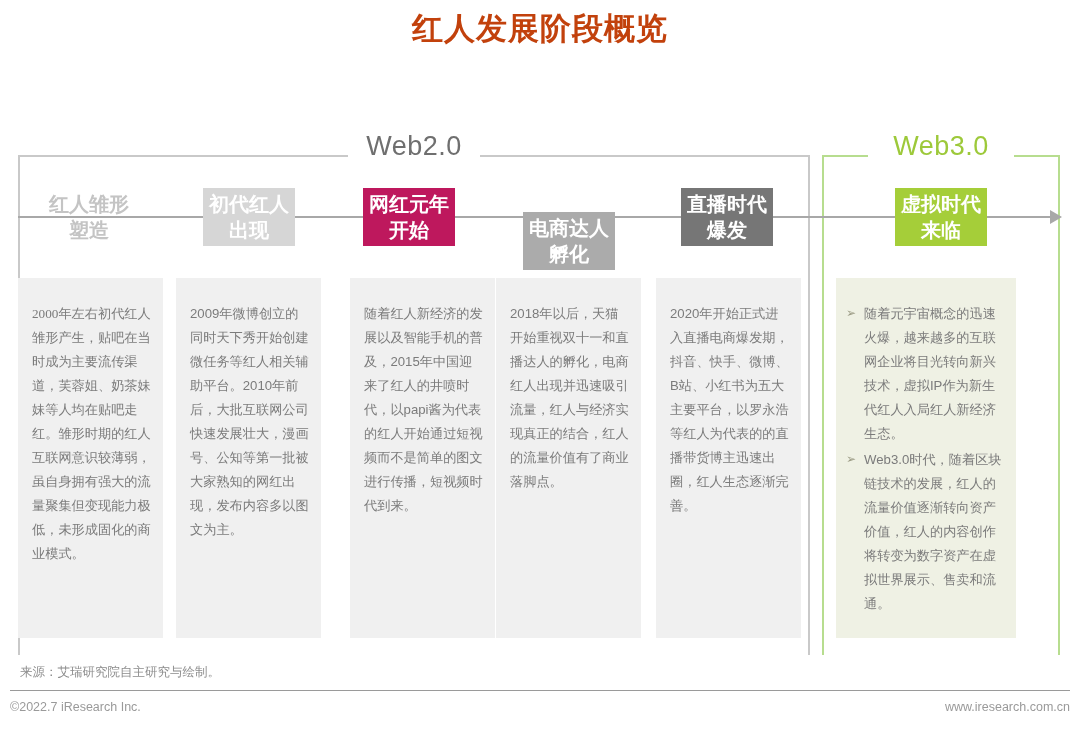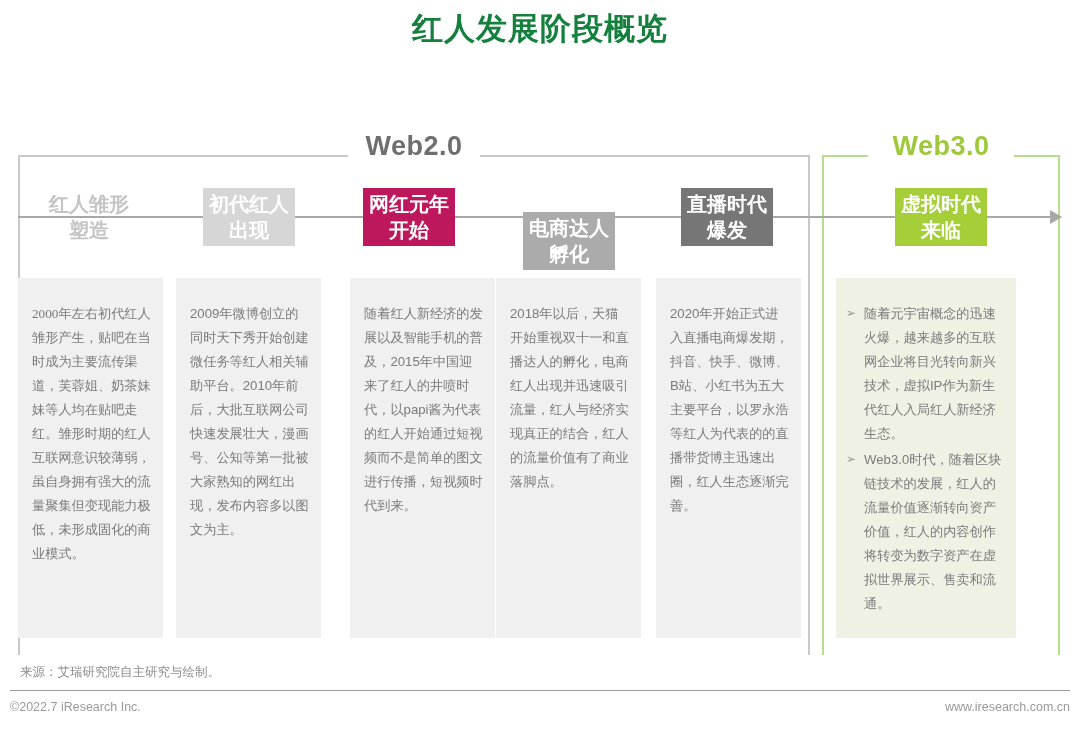--- a/index.html
+++ b/index.html
@@ -17,21 +17,21 @@
 
   
   .page-title {
     position: absolute;
     top: 8px;
     left: 0;
     width: 1080px;
     text-align: center;
     font-size: 31px;
     font-weight: bold;
-    color: #15803d;
+    color: #c2410c;
     letter-spacing: 1px;
   }
 
   
   .chart {
     position: absolute;
     left: 0;
     top: 0;
     width: 1080px;
     height: 729px;
@@ -69,21 +69,21 @@
 
   .bracket-web3 { left: 822px; top: 155px; width: 238px; height: 500px; }
   .bracket-web3 .bracket-left-wall,
   .bracket-web3 .bracket-right-wall { background: #b7dd8f; }
   .bracket-web3 .bracket-top-seg { background: #b7dd8f; }
 
   .bracket-label {
     position: absolute;
     top: -24px;
     font-size: 27px;
-    font-weight: bold;
+    font-weight: normal;
     letter-spacing: 0.5px;
     white-space: nowrap;
     text-align: right;
   }
   .bracket-web2 .bracket-label {
     left: 50%;
     transform: translateX(-50%);
     color: #6f6f6f;
   }
   .bracket-web3 .bracket-label {

